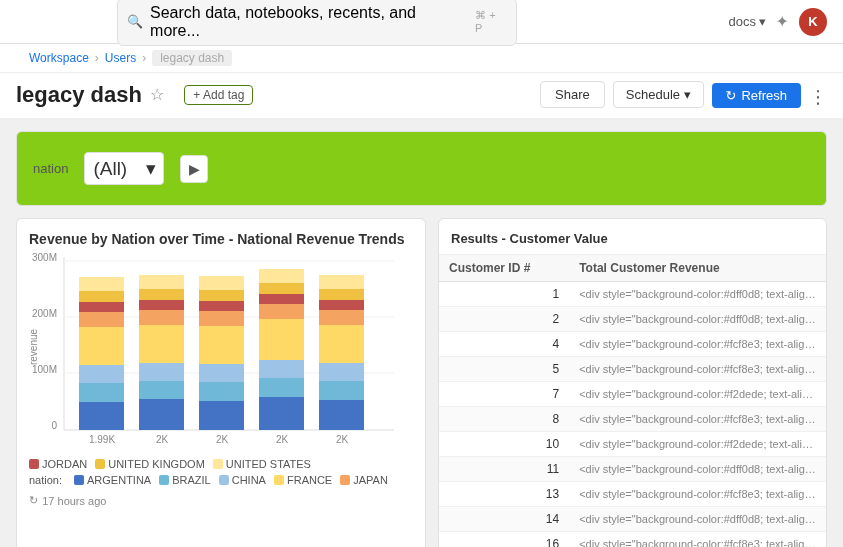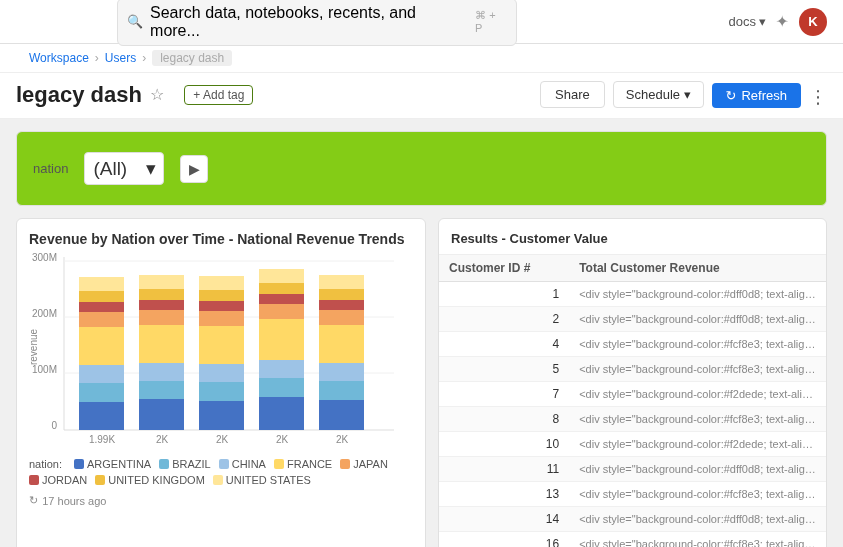--- a/index.html
+++ b/index.html
@@ -378,54 +378,54 @@
         <text x="313" y="196" class="x-label" text-anchor="middle">2K</text>
 
         <text x="8" y="100" class="axis-label" transform="rotate(-90, 8, 100)" text-anchor="middle">revenue</text>
 
         <text x="200" y="210" class="axis-label" text-anchor="middle">year</text>
       </svg>
 
       
       <div class="chart-footer">
         <div class="legend">
+          <div class="legend-item">
+            <div class="legend-dot" style="background:#c0504d;"></div>
+            <span>JORDAN</span>
+          </div>
+          <div class="legend-item">
+            <div class="legend-dot" style="background:#f0c040;"></div>
+            <span>UNITED KINGDOM</span>
+          </div>
+          <div class="legend-item">
+            <div class="legend-dot" style="background:#ffe699;"></div>
+            <span>UNITED STATES</span>
+          </div>
+        </div>
+        <div class="legend">
           <span style="font-size:11px; color:#555; margin-right:4px;">nation:</span>
           <div class="legend-item">
             <div class="legend-dot" style="background:#4472c4;"></div>
             <span>ARGENTINA</span>
           </div>
           <div class="legend-item">
             <div class="legend-dot" style="background:#70b8d8;"></div>
             <span>BRAZIL</span>
           </div>
           <div class="legend-item">
             <div class="legend-dot" style="background:#9dc3e6;"></div>
             <span>CHINA</span>
           </div>
           <div class="legend-item">
             <div class="legend-dot" style="background:#ffd966;"></div>
             <span>FRANCE</span>
           </div>
           <div class="legend-item">
             <div class="legend-dot" style="background:#f4a460;"></div>
             <span>JAPAN</span>
-          </div>
-        </div>
-        <div class="legend">
-          <div class="legend-item">
-            <div class="legend-dot" style="background:#c0504d;"></div>
-            <span>JORDAN</span>
-          </div>
-          <div class="legend-item">
-            <div class="legend-dot" style="background:#f0c040;"></div>
-            <span>UNITED KINGDOM</span>
-          </div>
-          <div class="legend-item">
-            <div class="legend-dot" style="background:#ffe699;"></div>
-            <span>UNITED STATES</span>
           </div>
         </div>
         <div class="time-ago">
           <span>↻</span>
           <span>17 hours ago</span>
         </div>
       </div>
     </div>
 
     <div class="results-panel">

